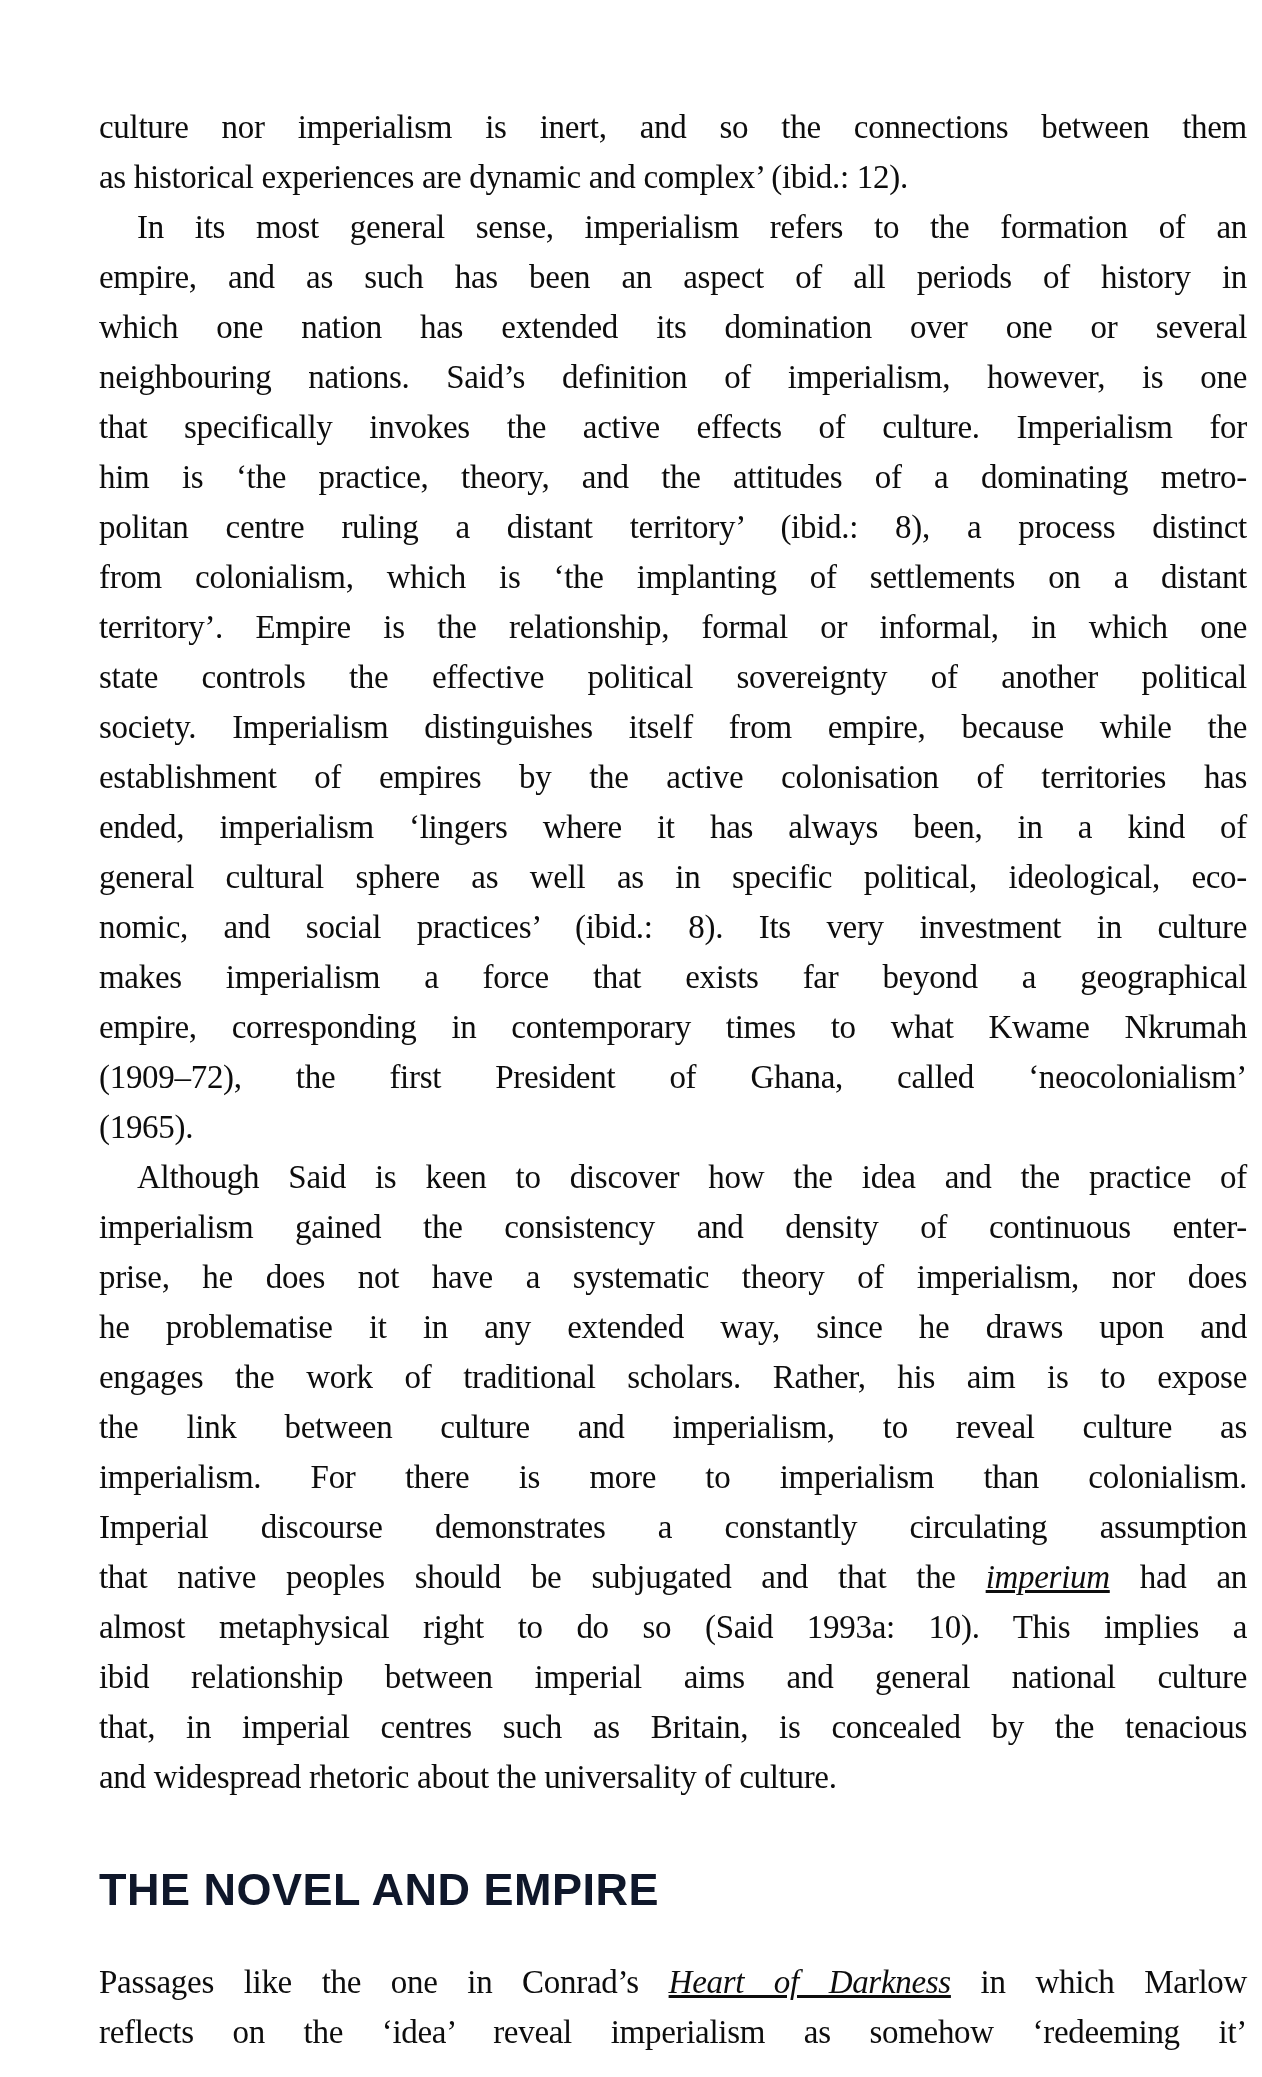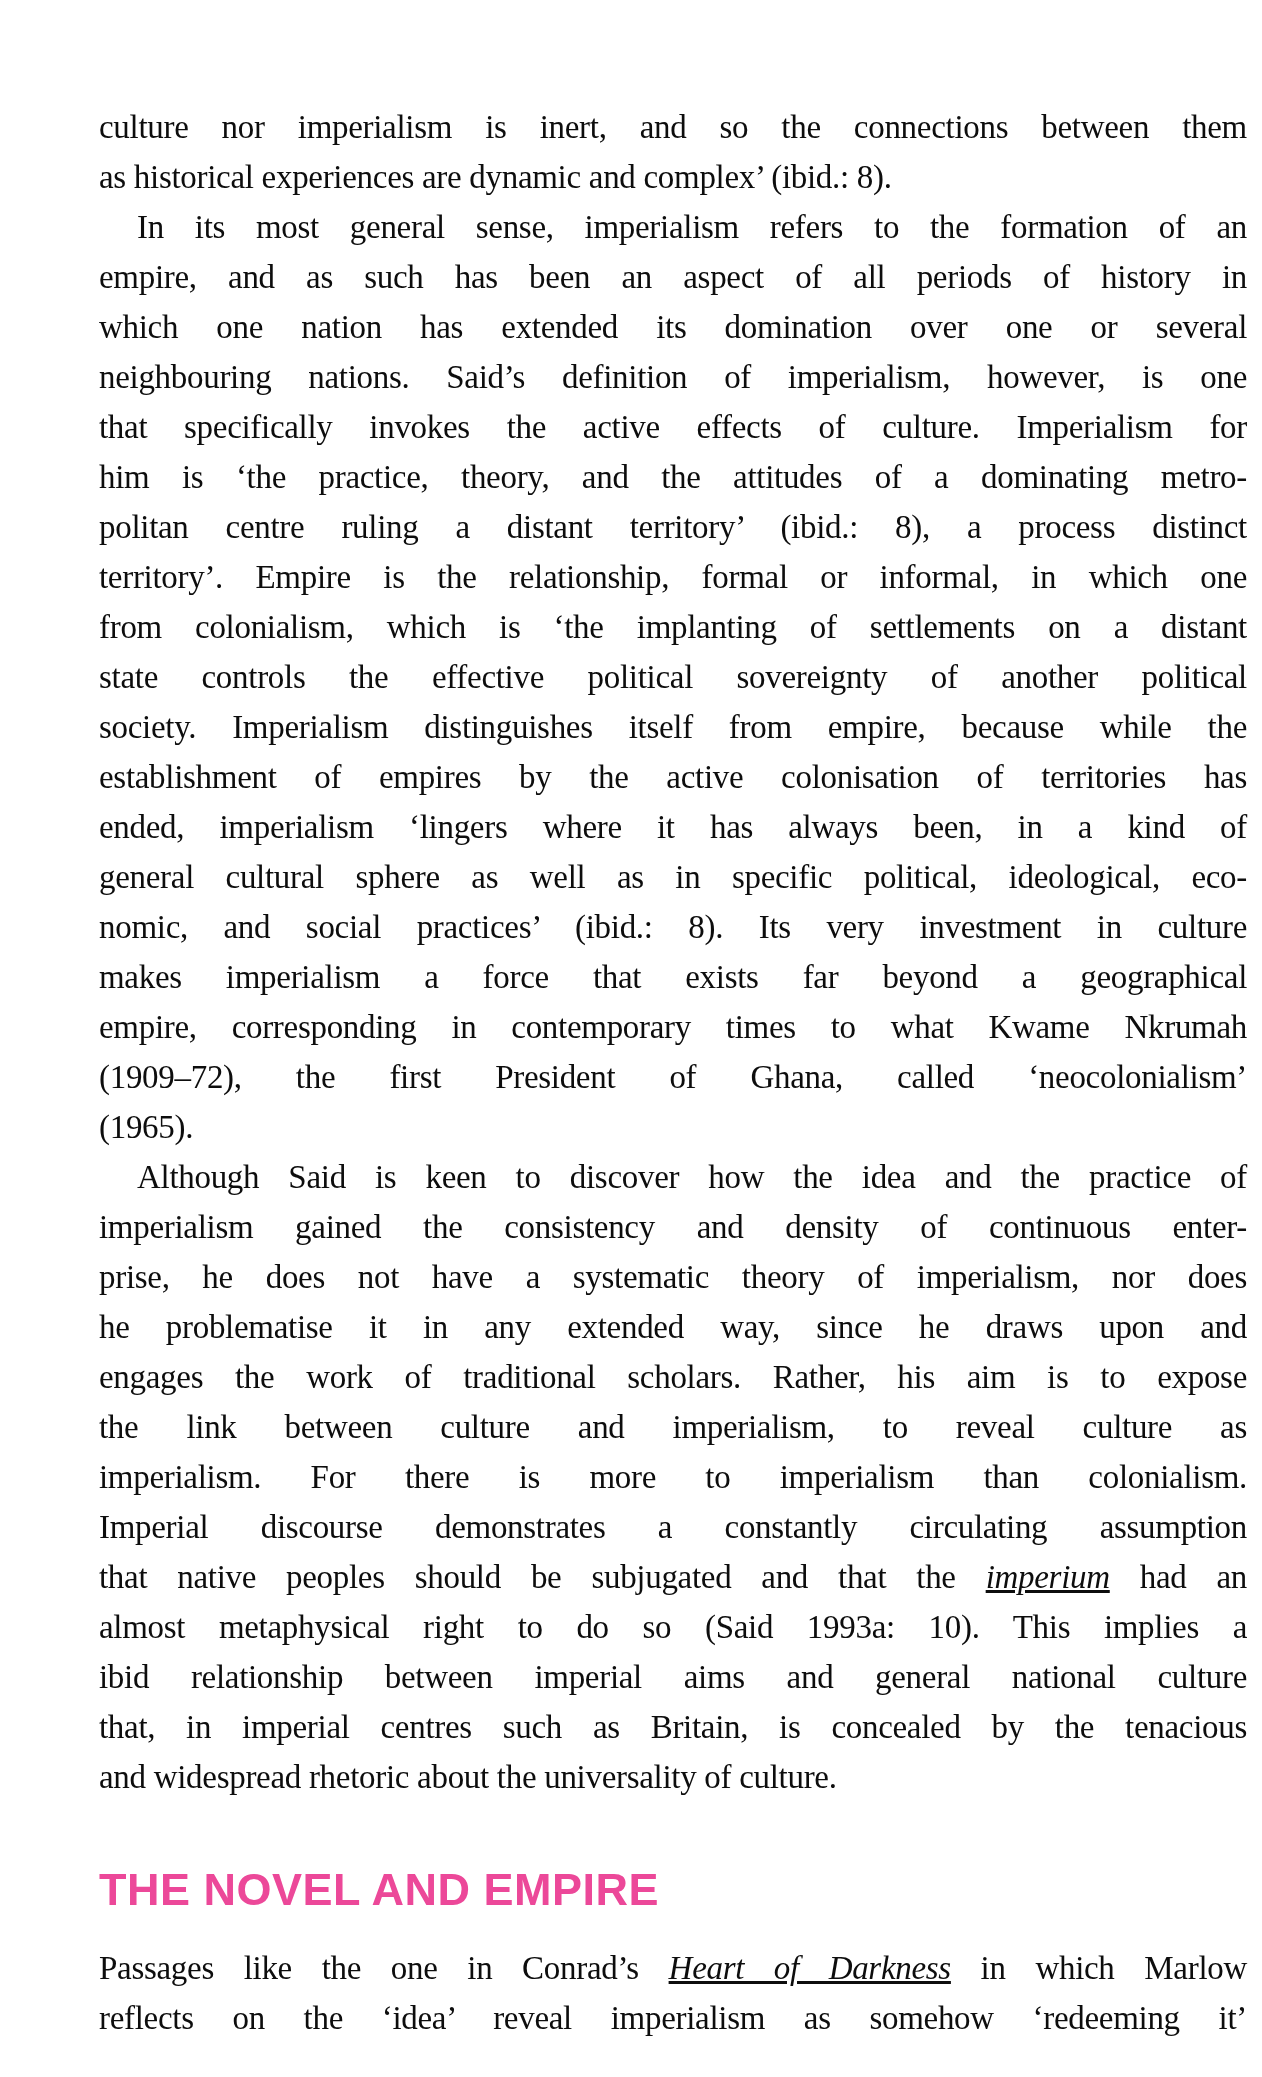--- a/index.html
+++ b/index.html
@@ -25,52 +25,52 @@
     font-size: 33px;
     letter-spacing: -0.3px;
     text-align: justify;
     text-align-last: justify;
   }
   .line.endp { text-align-last: left; }
   .line.indent { text-indent: 38px; }
   .it { font-style: italic; text-decoration: underline; }
   .heading {
     margin-top: 63px;
-    margin-bottom: 28px;
+    margin-bottom: 42px;
     height: 50px;
     line-height: 50px;
     font-family: "Liberation Sans", sans-serif;
     font-weight: bold;
     font-size: 45px;
     letter-spacing: 0.5px;
-    color: #ec4899;
+    color: #0f172a;
     text-align: left;
   }
 </style>
 </head>
 <body>
 
 <div class="page">
   <div class="column">
 
     <div class="para">
       <div class="line">culture nor imperialism is inert, and so the connections between them</div>
-      <div class="line endp">as historical experiences are dynamic and complex’ (ibid.: 8).</div>
+      <div class="line endp">as historical experiences are dynamic and complex’ (ibid.: 12).</div>
     </div>
 
     <div class="para">
       <div class="line indent">In its most general sense, imperialism refers to the formation of an</div>
       <div class="line">empire, and as such has been an aspect of all periods of history in</div>
       <div class="line">which one nation has extended its domination over one or several</div>
       <div class="line">neighbouring nations. Said’s definition of imperialism, however, is one</div>
       <div class="line">that specifically invokes the active effects of culture. Imperialism for</div>
       <div class="line">him is ‘the practice, theory, and the attitudes of a dominating metro-</div>
       <div class="line">politan centre ruling a distant territory’ (ibid.: 8), a process distinct</div>
+      <div class="line">from colonialism, which is ‘the implanting of settlements on a distant</div>
       <div class="line">territory’. Empire is the relationship, formal or informal, in which one</div>
-      <div class="line">from colonialism, which is ‘the implanting of settlements on a distant</div>
       <div class="line">state controls the effective political sovereignty of another political</div>
       <div class="line">society. Imperialism distinguishes itself from empire, because while the</div>
       <div class="line">establishment of empires by the active colonisation of territories has</div>
       <div class="line">ended, imperialism ‘lingers where it has always been, in a kind of</div>
       <div class="line">general cultural sphere as well as in specific political, ideological, eco-</div>
       <div class="line">nomic, and social practices’ (ibid.: 8). Its very investment in culture</div>
       <div class="line">makes imperialism a force that exists far beyond a geographical</div>
       <div class="line">empire, corresponding in contemporary times to what Kwame Nkrumah</div>
       <div class="line">(1909–72), the first President of Ghana, called ‘neocolonialism’</div>
       <div class="line endp">(1965).</div>

